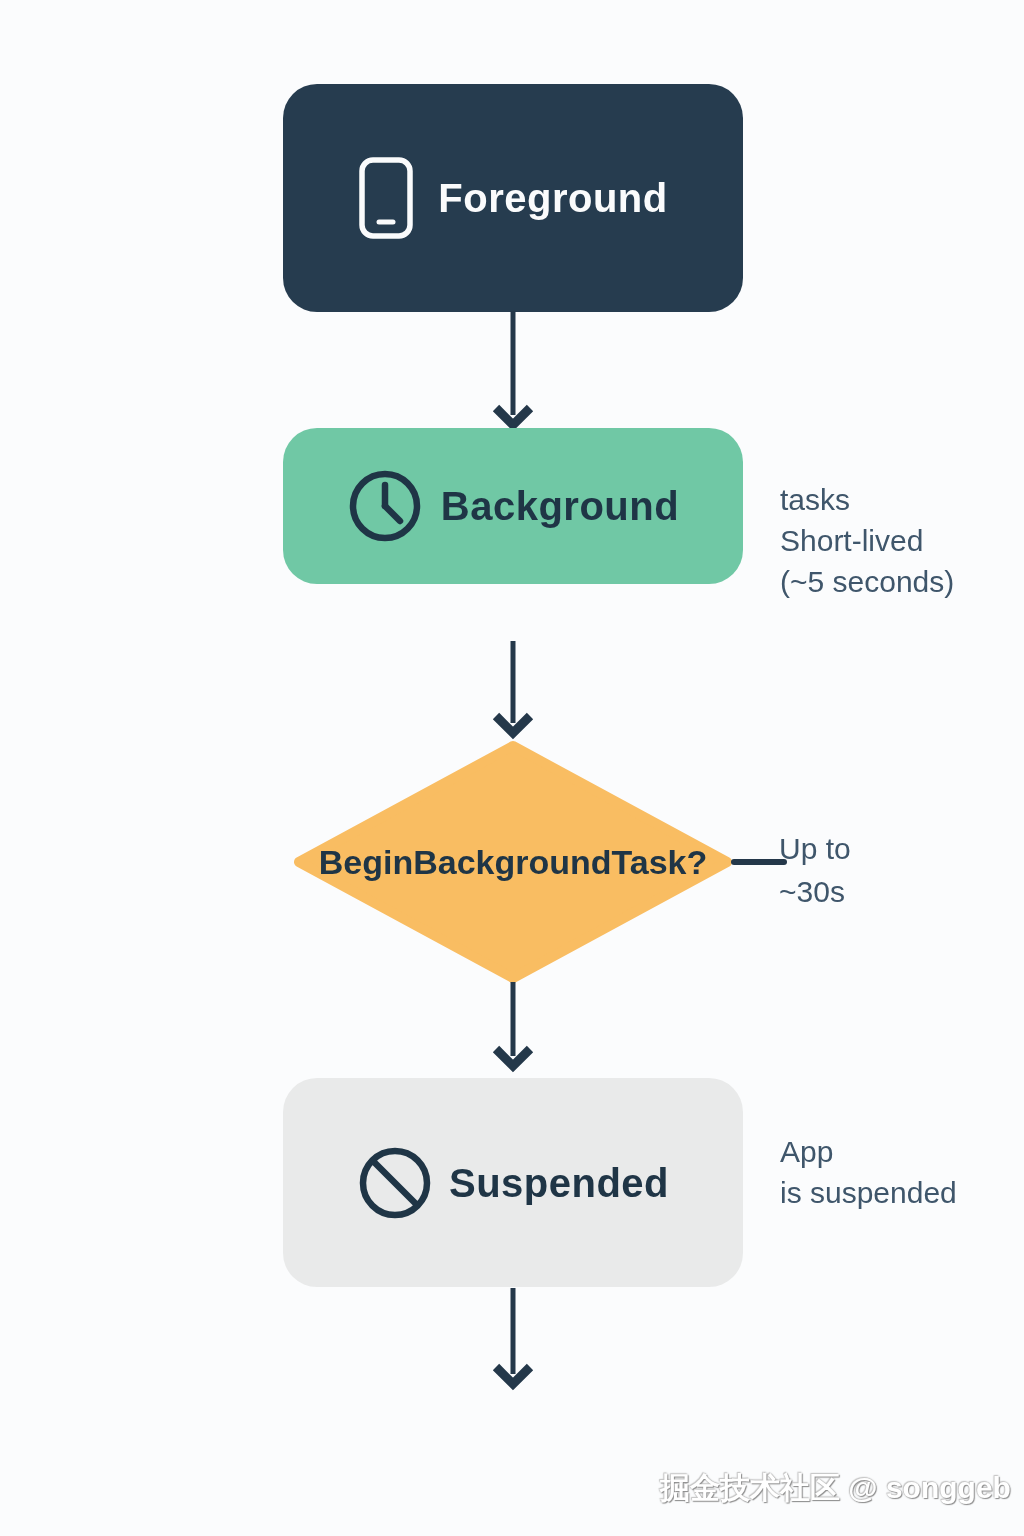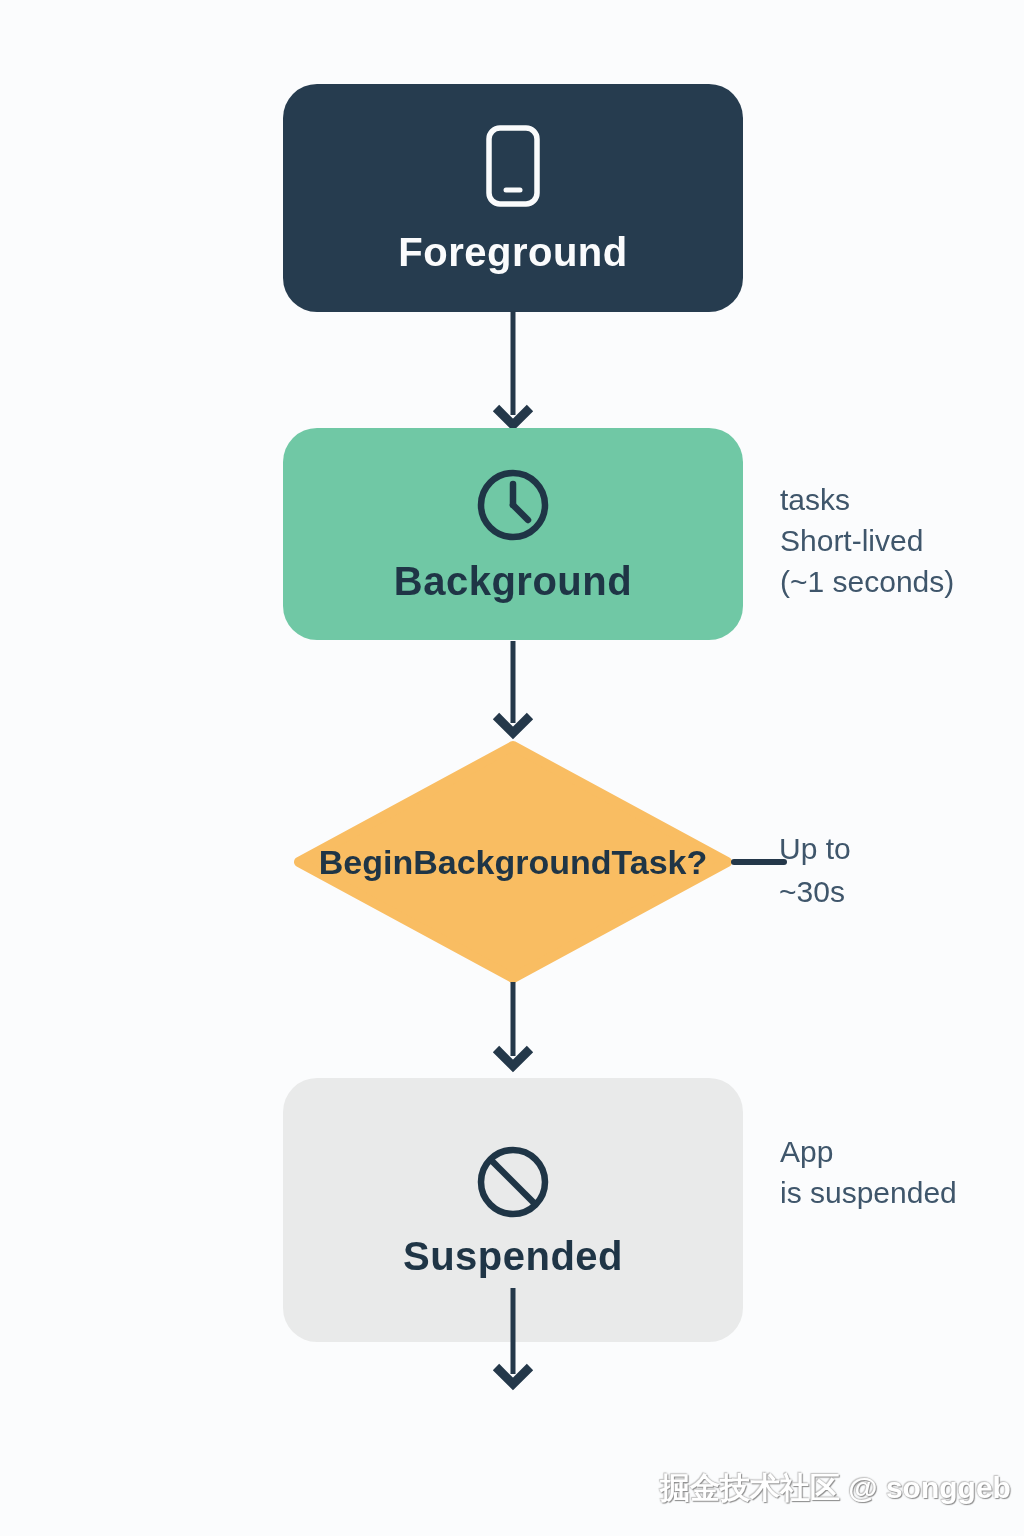--- a/index.html
+++ b/index.html
@@ -13,27 +13,27 @@
     height: 1536px;
     background: var(--page-bg, #fbfcfd);
     overflow: hidden;
   }
   .node-box {
     position: absolute;
     left: 283px;
     width: 460px;
     border-radius: 34px;
     display: flex;
-    flex-direction: column;
+    flex-direction: row;
     align-items: center;
     justify-content: center;
   }
   .node-foreground { top: 84px;  height: 228px; background: var(--navy); gap: 24px; }
-  .node-background { top: 428px; height: 212px; background: var(--green); gap: 18px; }
-  .node-suspended  { top: 1078px; height: 264px; background: var(--light-gray); gap: 16px; }
+  .node-background { top: 428px; height: 156px; background: var(--green); gap: 18px; }
+  .node-suspended  { top: 1078px; height: 209px; background: var(--light-gray); gap: 16px; }
   .node-label {
     font-size: 40px;
     font-weight: 700;
     letter-spacing: 0.5px;
     line-height: 1;
   }
   .label-light { color: var(--label-light); }
   .label-dark  { color: var(--label-dark); }
   .icon-svg { display: block; }
   .arrow {
@@ -126,21 +126,21 @@
         <line x1="38" y1="38" x2="38" y2="17" stroke="var(--label-dark)" stroke-width="6.5" stroke-linecap="round"></line>
         <line x1="38" y1="38" x2="53" y2="53" stroke="var(--label-dark)" stroke-width="6.5" stroke-linecap="round"></line>
       </svg>
     </span>
     <div class="node-label label-dark">Background</div>
   </div>
 
   <div class="annotation annotation-background">
     <div>tasks</div>
     <div>Short-lived</div>
-    <div>(~1 seconds)</div>
+    <div>(~5 seconds)</div>
   </div>
 
   <div class="arrow arrow-2">
     <svg width="60" height="100" viewBox="0 0 60 100" fill="none">
       <line x1="30" y1="0" x2="30" y2="82" stroke="var(--arrow)" stroke-width="5"></line>
       <polyline points="13,75 30,92 47,75" stroke="var(--arrow)" stroke-width="9" fill="none"></polyline>
     </svg>
   </div>
 
   <div class="diamond-wrap">

